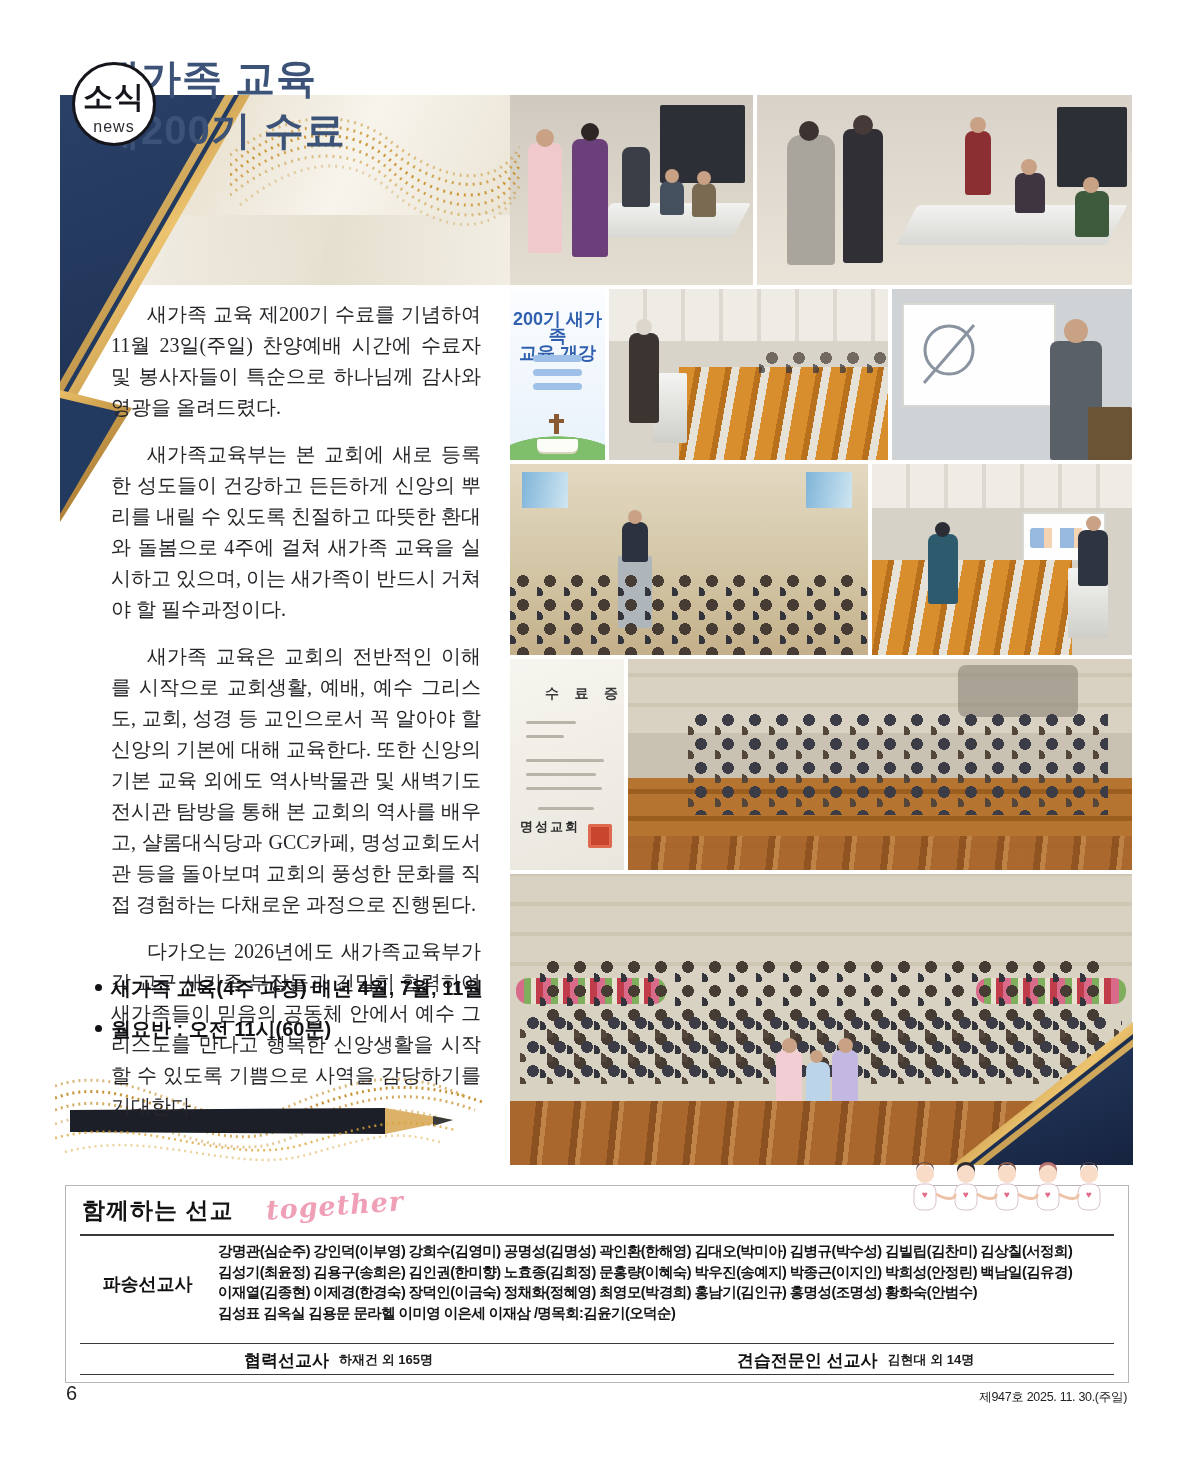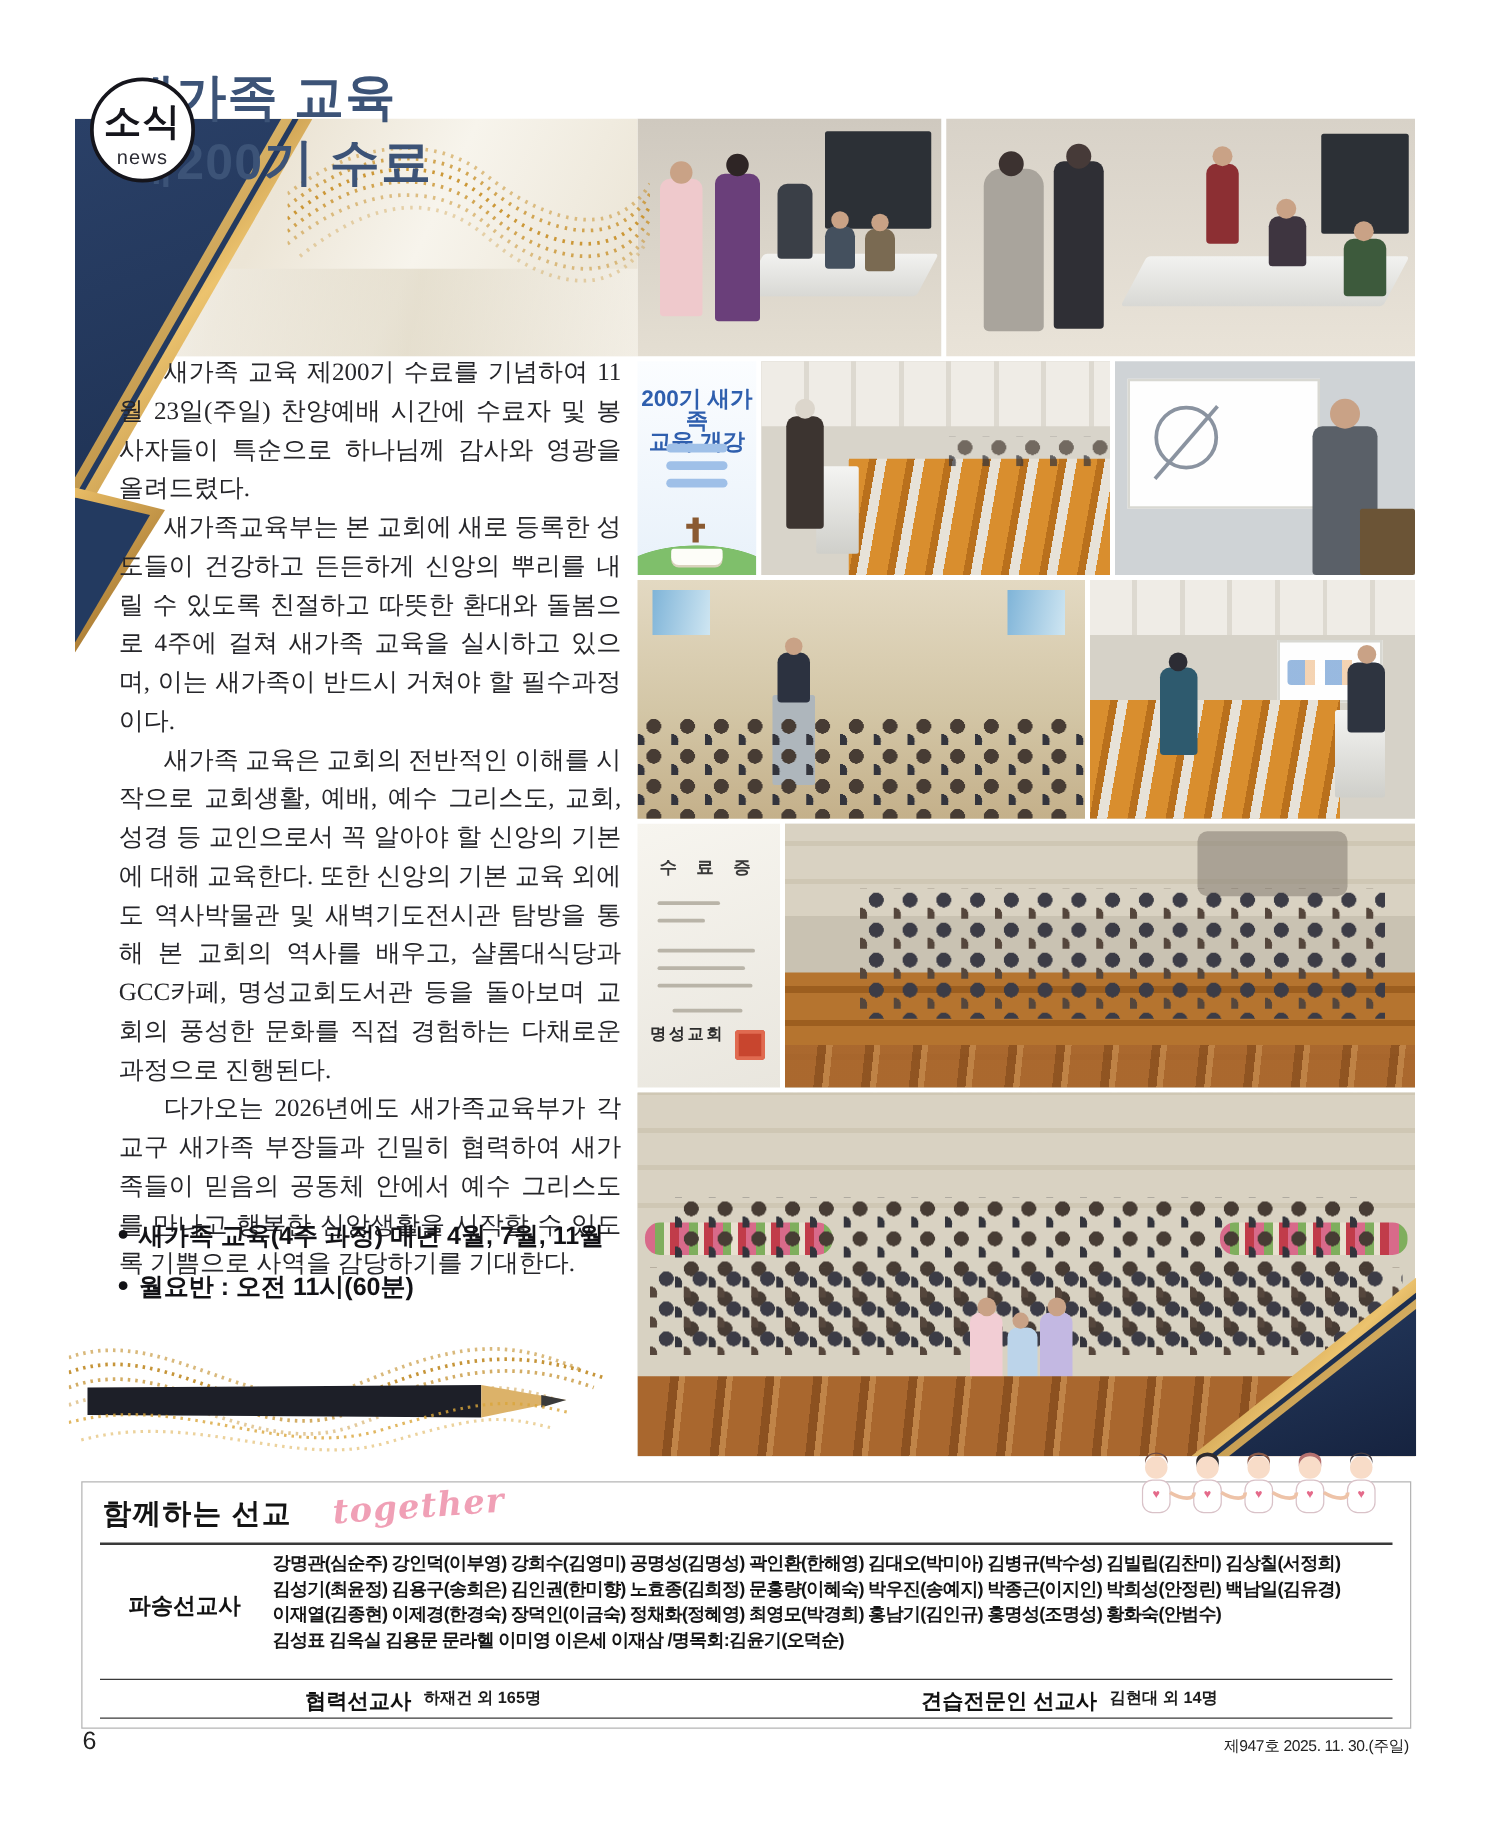--- a/index.html
+++ b/index.html
@@ -40,21 +40,21 @@
   .bn1{background:#1d2f50;clip-path:polygon(180px 143px,14px 143px,180px 12px);}
   .bg2{background:linear-gradient(315deg,#f2cf82,#9c6d22);clip-path:polygon(180px 143px,20px 143px,180px 17px);}
   .bn2{background:linear-gradient(340deg,#16233f,#283f66);clip-path:polygon(180px 143px,30px 143px,180px 25px);}
 
   
   .wave-svg{z-index:7;}
 
   
   .article{left:95px;top:283px;width:402px;z-index:8;color:#26262a;
     font-family:"Liberation Serif","DejaVu Serif",serif;font-size:20px;line-height:31px;text-align:justify;}
-  .article p{margin:0;text-indent:36px;}
+  .article p{margin:16px;text-indent:36px;}
   .bullets{left:95px;top:975px;width:410px;z-index:8;font-weight:700;font-size:20px;color:#121216;}
   .bullets .bl{margin:0 0 14px 0;}
   .bullets .dot{display:inline-block;width:7px;height:7px;border-radius:50%;background:#121216;
     vertical-align:4px;margin-right:9px;}
 
   
   .pencil-svg{left:55px;top:1058px;z-index:7;}
 
   
   .photos{left:510px;top:95px;width:622px;height:1070px;z-index:4;}
@@ -90,21 +90,21 @@
 
   
   .banner{position:absolute;left:40px;top:8px;width:260px;height:36px;background:#fdfdfd;
      border-radius:3px;box-shadow:0 0 0 2px #e8edf2;display:flex;align-items:center;justify-content:center;}
   .banner .logo{width:20px;height:20px;border-radius:50%;background:#27407a;margin-right:8px;flex:0 0 auto;}
   .banner .bt{font-weight:800;color:#2c3f66;font-size:16px;letter-spacing:2px;white-space:nowrap;}
   .bluewave{position:absolute;width:46px;height:36px;background:linear-gradient(100deg,#7fb4d8,#cfe6f2);}
 
   
   .cert{background:linear-gradient(160deg,#f7f5ef,#e9e6de);}
-  .cert .ct{position:absolute;left:0;top:26px;width:100%;text-align:center;color:#3a3a3a;
+  .cert .ct{position:absolute;left:0;top:26px;width:100%;text-align:right;color:#3a3a3a;
      font-weight:700;font-size:14px;letter-spacing:6px;font-family:"Liberation Serif",serif;}
   .cert .ln{position:absolute;height:3px;background:#b9b4a8;border-radius:2px;}
   .cert .church{position:absolute;left:10px;bottom:34px;font-weight:800;font-size:13px;color:#2c2c2c;letter-spacing:2px;}
   .cert .seal{position:absolute;right:12px;bottom:22px;width:24px;height:24px;background:#c8452e;
      border-radius:3px;box-shadow:inset 0 0 0 3px #e06a50;}
 
   
   .screen{position:absolute;background:#fefefe;border:2px solid #d8d8d2;}
   .screen .cartoon{position:absolute;left:8%;top:30%;width:84%;height:45%;
      background:repeating-linear-gradient(90deg,#7fa8d8 0 14px,#f2c9a0 14px 22px,#fff 22px 30px);opacity:.8;border-radius:3px;}
@@ -127,21 +127,21 @@
      font-weight:700;font-size:27px;color:#f0a0b6;transform:rotate(-4deg);letter-spacing:1px;}
   .m-rule{position:absolute;left:14px;right:14px;height:0;border-top:2px solid #3a3a3a;}
   .m-rule.r1{top:48px;}
   .m-rule.r2{top:157px;border-top-width:1.5px;}
   .m-rule.r3{top:188px;border-top-width:1.5px;}
   .m-dispatch-label{position:absolute;left:14px;top:86px;width:135px;text-align:center;
      font-weight:800;font-size:18px;color:#111;}
   .m-names{position:absolute;left:152px;top:55px;width:896px;font-weight:600;font-size:14.5px;
      line-height:20.5px;color:#141414;letter-spacing:-0.6px;white-space:nowrap;}
   .m-bottom{position:absolute;left:14px;right:14px;top:160px;height:28px;display:flex;align-items:center;}
-  .m-bitem{flex:1;display:flex;align-items:flex-start;justify-content:center;gap:10px;}
+  .m-bitem{flex:1;display:flex;align-items:center;justify-content:center;gap:10px;}
   .m-blabel{font-weight:800;font-size:17px;color:#111;}
   .m-bvalue{font-size:13px;font-weight:600;color:#1c1c1c;}
   .m-people{position:absolute;right:10px;top:-26px;z-index:21;}
 
   
   .pageno{left:66px;top:1382px;font-size:20px;color:#222;}
   .issue{left:0;top:1389px;width:1127px;text-align:right;font-size:12.5px;color:#222;letter-spacing:-0.3px;}
 </style>
 </head>
 <body>

